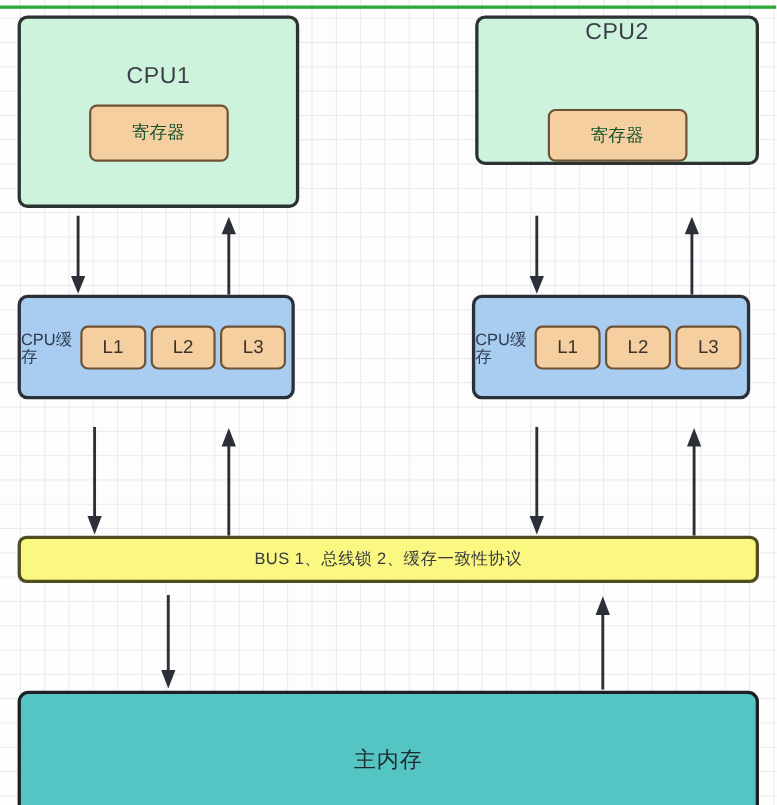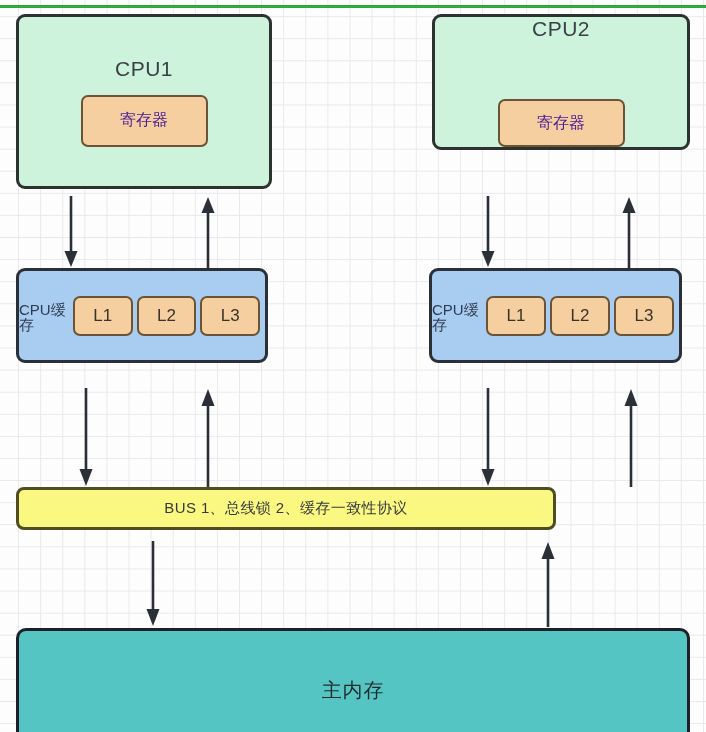--- a/index.html
+++ b/index.html
@@ -56,21 +56,21 @@
     box-sizing: border-box;
     width: 127px;
     height: 52px;
     background: #f5cfa0;
     border: 2px solid #6d5336;
     border-radius: 7px;
     display: flex;
     align-items: center;
     justify-content: center;
     font-size: 16px;
-    color: #4c1d95;
+    color: #14532d;
   }
 
   .cache-box {
     background: #a8cdf0;
     border-color: #2b2f38;
     flex-direction: row;
     justify-content: flex-start;
     padding-top: 5px;
   }
   .cache-label {
@@ -215,21 +215,21 @@
       <polygon points="9,98 2.5,81 15.5,81" fill="#2b2f38"></polygon>
     </svg>
   </div>
   <div class="arrow" style="left:622px; top:388px; height:99px;">
     <svg width="18" height="99" viewBox="0 0 18 99">
       <line x1="9" y1="13" x2="9" y2="99" stroke="#2b2f38" stroke-width="2.6"></line>
       <polygon points="9,1 2.5,18 15.5,18" fill="#2b2f38"></polygon>
     </svg>
   </div>
 
-  <div class="node bus-box" style="left:16px; top:487px; width:540px; height:43px;">
+  <div class="node bus-box" style="left:16px; top:487px; width:674px; height:43px;">
     <span class="bus-label">BUS 1、总线锁 2、缓存一致性协议</span>
   </div>
 
   <div class="arrow" style="left:144px; top:541px; height:86px;">
     <svg width="18" height="86" viewBox="0 0 18 86">
       <line x1="9" y1="0" x2="9" y2="73" stroke="#2b2f38" stroke-width="2.6"></line>
       <polygon points="9,85 2.5,68 15.5,68" fill="#2b2f38"></polygon>
     </svg>
   </div>
   <div class="arrow" style="left:539px; top:541px; height:86px;">

